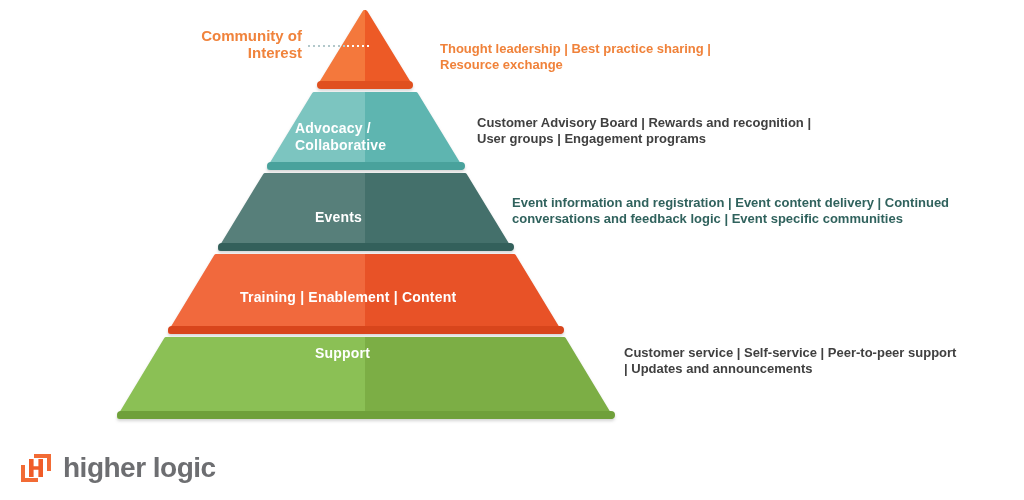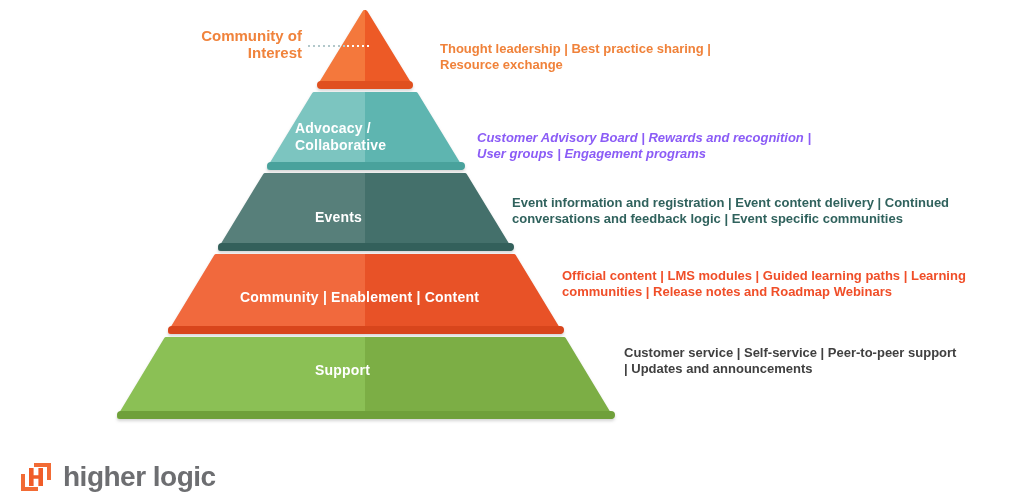--- a/index.html
+++ b/index.html
@@ -19,33 +19,33 @@
     position:absolute; font-weight:bold; font-size:13px; line-height:15.5px;
     text-align:left; white-space:nowrap;
   }
   .annotation span { display:block; }
   .community-label {
     position:absolute; left:190px; top:27px; width:112px;
     text-align:right; font-weight:bold; font-size:15px; line-height:17px;
     color:#F0833C;
   }
   .a1 { left:440px; top:41px;  color:#F0823A; }
-  .a2 { left:477px; top:130px; color:#8b5cf6;font-style:italic; }
+  .a2 { left:477px; top:115px; color:#404040; }
   .a3 { left:512px; top:195px; color:#30625D; }
   .a4 { left:562px; top:268px; color:#F04E28; }
   .a5 { left:624px; top:345px; color:#404040; }
 
   .l2 { left:295px; top:120px; width:140px; }
   .l3 { left:315px; top:209px; width:100px; }
   .l4 { left:240px; top:289px; width:250px; }
-  .l5 { left:315px; top:362px; width:100px; }
+  .l5 { left:315px; top:345px; width:100px; }
 
   .logo {
     position:absolute; left:18px; top:450px;
-    display:flex; align-items:center; gap:9px;margin-top:9px;
+    display:flex; align-items:center; gap:9px;
   }
   .logo-text {
     font-weight:bold; font-size:28px; color:#6D6E71;
     letter-spacing:-0.5px; line-height:36px;
   }
 </style>
 </head>
 <body>
 
 <div class="canvas">
@@ -102,38 +102,34 @@
     <g>
       <line x1="308" y1="46" x2="347" y2="46" stroke="#B2C8CB" stroke-width="2" stroke-dasharray="2 3"></line>
       <line x1="347" y1="46" x2="371" y2="46" stroke="#FFFFFF" stroke-width="2" stroke-dasharray="2 3"></line>
     </g>
   </svg>
 
   <div class="community-label">Community of Interest</div>
 
   <div class="lvl-label l2">Advocacy / Collaborative</div>
   <div class="lvl-label l3">Events</div>
-  <div class="lvl-label l4">Community | Enablement | Content</div>
+  <div class="lvl-label l4">Training | Enablement | Content</div>
   <div class="lvl-label l5">Support</div>
 
   <div class="annotation a1">
     <span>Thought leadership | Best practice sharing |</span>
     <span>Resource exchange</span>
   </div>
   <div class="annotation a2">
     <span>Customer Advisory Board | Rewards and recognition |</span>
     <span>User groups | Engagement programs</span>
   </div>
   <div class="annotation a3">
     <span>Event information and registration | Event content delivery | Continued</span>
     <span>conversations and feedback logic | Event specific communities</span>
-  </div>
-  <div class="annotation a4">
-    <span>Official content | LMS modules | Guided learning paths | Learning</span>
-    <span>communities | Release notes and Roadmap Webinars</span>
   </div>
   <div class="annotation a5">
     <span>Customer service | Self-service | Peer-to-peer support</span>
     <span>| Updates and announcements</span>
   </div>
 
   <div class="logo">
     <svg width="36" height="36" viewBox="0 0 36 36">
       <path d="M5 15 V30 H20" fill="none" stroke="#F26B35" stroke-width="4"></path>
       <path d="M16 6 H31 V21" fill="none" stroke="#F26B35" stroke-width="4"></path>

